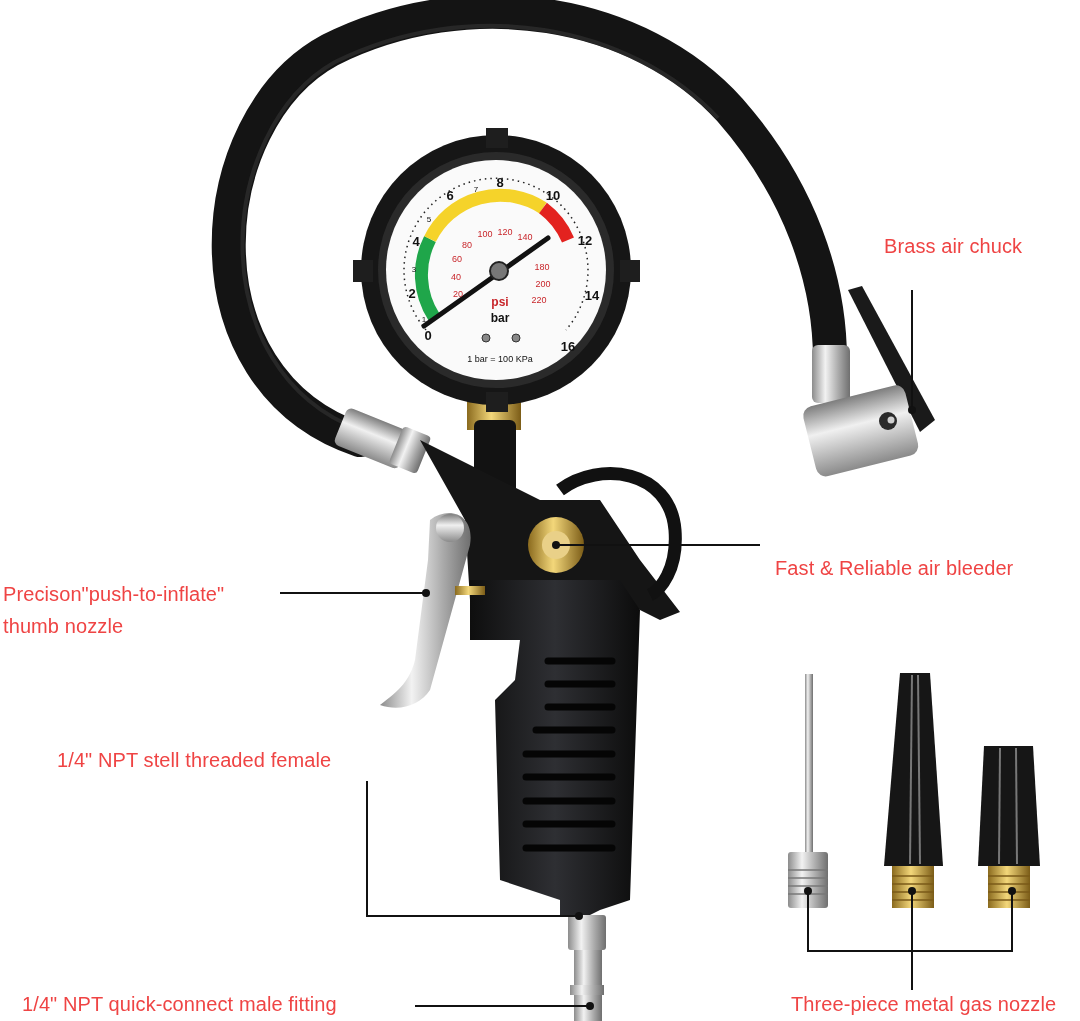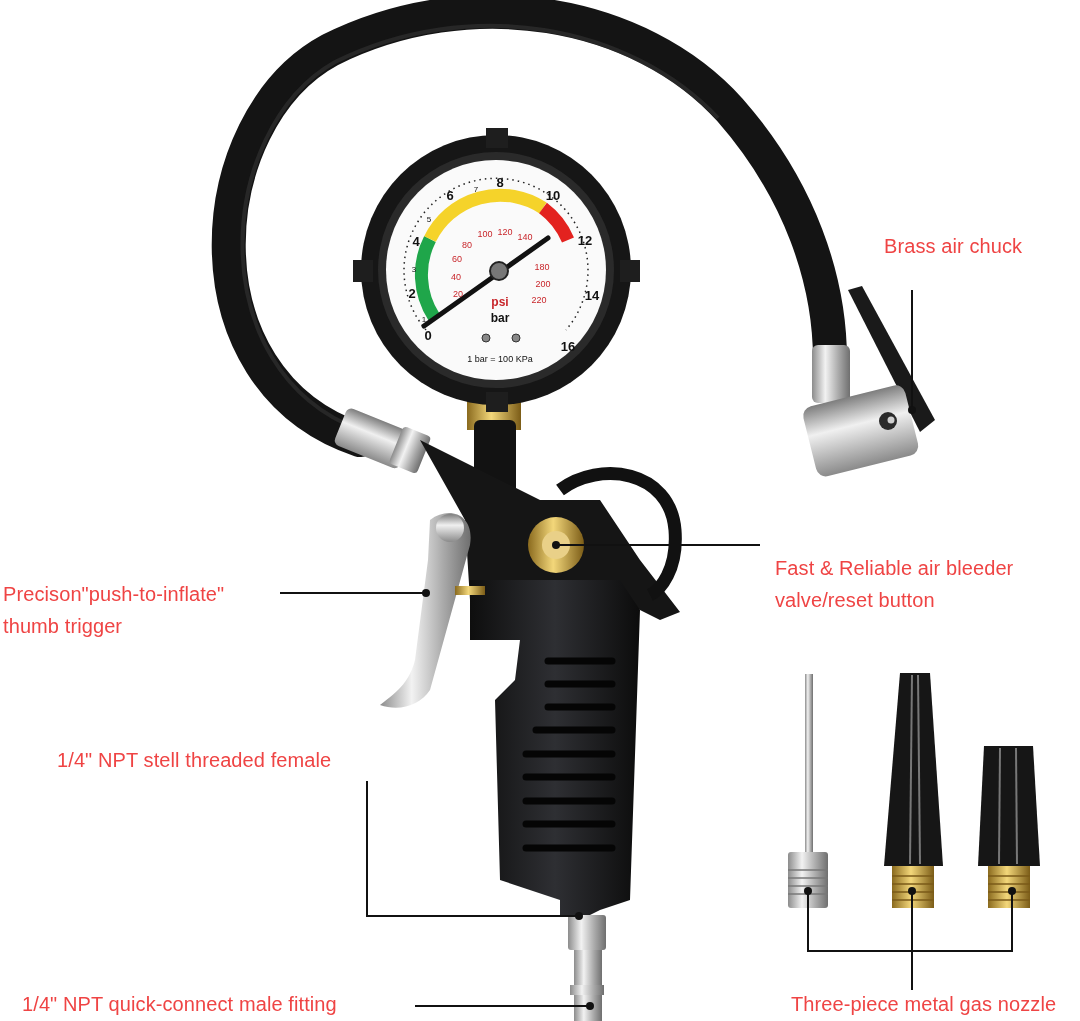--- a/index.html
+++ b/index.html
@@ -203,26 +203,25 @@
       <circle cx="1012" cy="891" r="4" fill="#111" stroke="none"></circle>
     </g>
   </svg>
 
   <div class="label" style="left:884px;top:230px;">
     <div>Brass air chuck</div>
   </div>
 
   <div class="label" style="left:775px;top:552px;">
     <div>Fast &amp; Reliable air bleeder</div>
-    <div>valve/reset button</div>
   </div>
 
   <div class="label" style="left:3px;top:578px;">
     <div>Precison"push-to-inflate"</div>
-    <div>thumb trigger</div>
+    <div>thumb nozzle</div>
   </div>
 
   <div class="label" style="left:57px;top:744px;">
     <div>1/4" NPT stell threaded female</div>
   </div>
 
   <div class="label" style="left:22px;top:988px;">
     <div>1/4" NPT quick-connect male fitting</div>
   </div>
 

